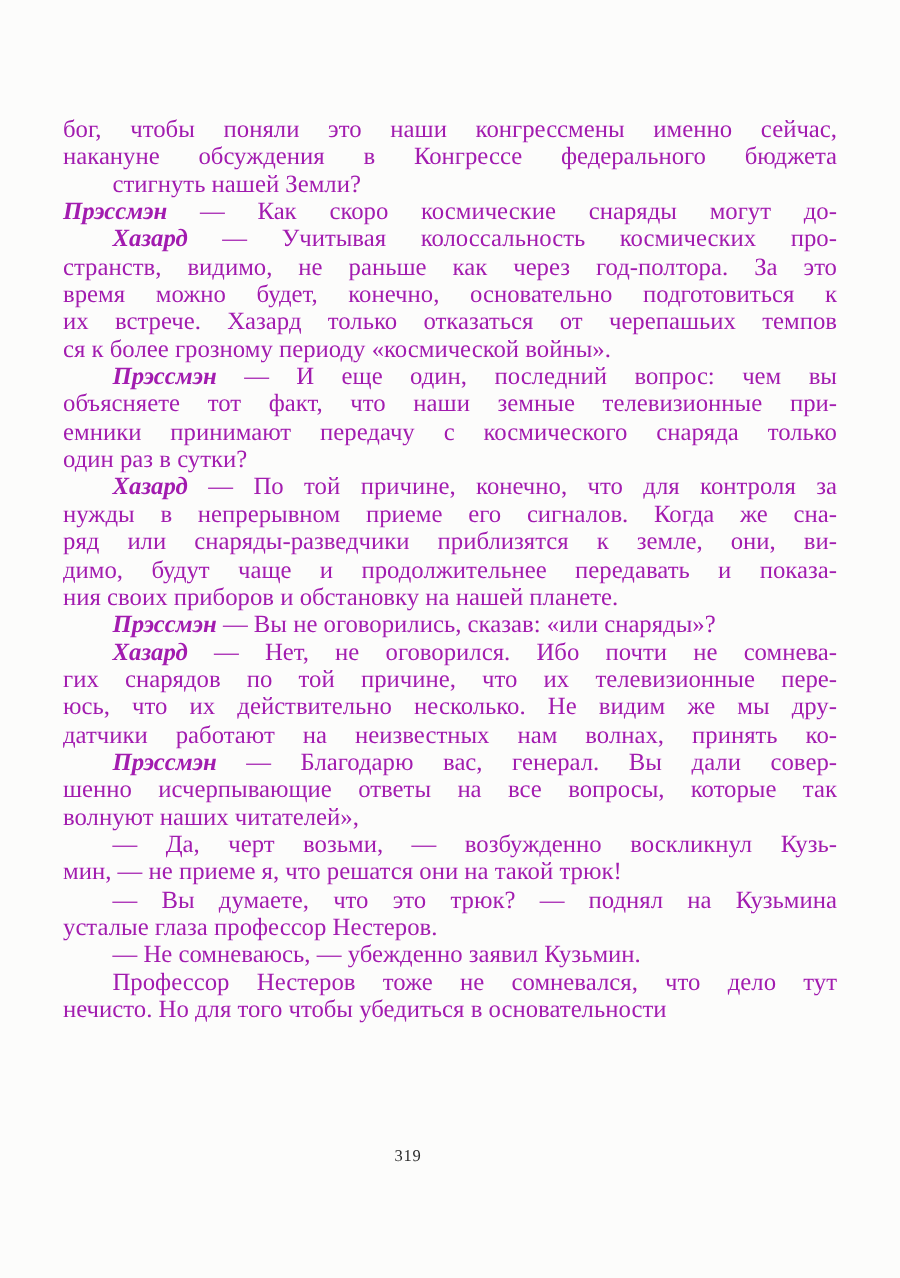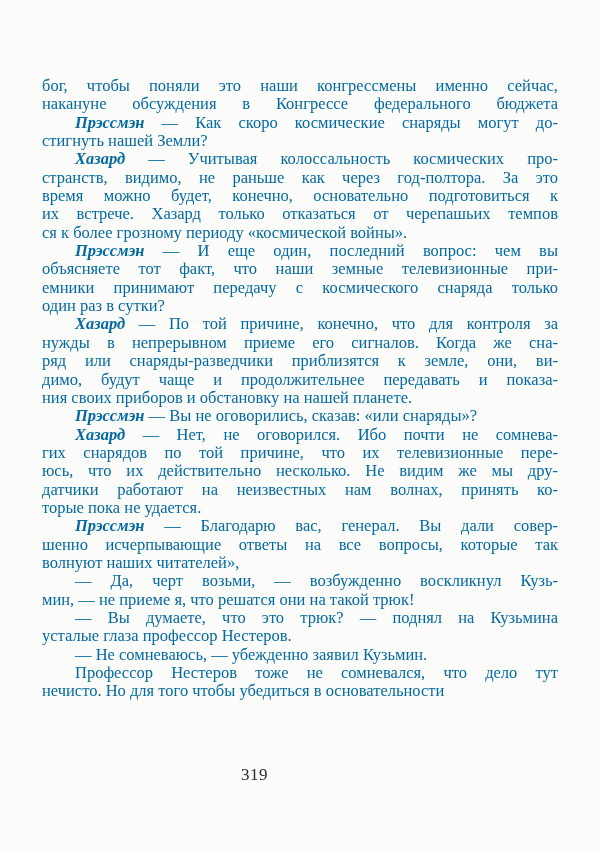--- a/index.html
+++ b/index.html
@@ -10,57 +10,57 @@
     position: relative;
     font-family: "Liberation Serif", "DejaVu Serif", serif;
   }
   .page {
     position: absolute; inset: 0;
     background: #fcfcfb;
   }
   .text-block {
     position: absolute;
     left: 42px; top: 77px; width: 516px;
-    color: #0369a1;
+    color: #a21caf;
     font-size: 16.5px;
     line-height: 18.35px;
   }
   .para { margin: 0; padding: 0; }
   .line {
     height: 18.35px;
     text-align: justify;
     text-align-last: justify;
     white-space: normal;
     overflow: visible;
   }
   .line.last { text-align-last: left; }
   .para.indent .line:first-child { text-indent: 33px; }
   .speaker { font-weight: bold; font-style: italic; }
   .page-number {
     position: absolute;
     top: 765px; left: 241px;
     width: 40px;
     color: #2a2a2a;
-    font-size: 17px;
+    font-size: 11px;
     letter-spacing: 0.5px;
-    text-align: left;
+    text-align: right;
   }
 </style>
 </head>
 <body>
 
 <div class="page">
   <main class="text-block">
       <div class="para">
         <div class="line">бог, чтобы поняли это наши конгрессмены именно сейчас,</div>
         <div class="line">накануне обсуждения в Конгрессе федерального бюджета</div>
       </div>
       <div class="para indent">
+        <div class="line last">стигнуть нашей Земли?</div>
         <div class="line"><span class="speaker">Прэссмэн</span> — Как скоро космические снаряды могут до-</div>
-        <div class="line last">стигнуть нашей Земли?</div>
       </div>
       <div class="para indent">
         <div class="line"><span class="speaker">Хазард</span> — Учитывая колоссальность космических про-</div>
         <div class="line">странств, видимо, не раньше как через год-полтора. За это</div>
         <div class="line">время можно будет, конечно, основательно подготовиться к</div>
         <div class="line">их встрече. Хазард только отказаться от черепашьих темпов</div>
         <div class="line last">ся к более грозному периоду «космической войны».</div>
       </div>
       <div class="para indent">
         <div class="line"><span class="speaker">Прэссмэн</span> — И еще один, последний вопрос: чем вы</div>
@@ -76,21 +76,20 @@
         <div class="line last">ния своих приборов и обстановку на нашей планете.</div>
       </div>
       <div class="para indent">
         <div class="line last"><span class="speaker">Прэссмэн</span> — Вы не оговорились, сказав: «или снаряды»?</div>
       </div>
       <div class="para indent">
         <div class="line"><span class="speaker">Хазард</span> — Нет, не оговорился. Ибо почти не сомнева-</div>
         <div class="line">гих снарядов по той причине, что их телевизионные пере-</div>
         <div class="line">юсь, что их действительно несколько. Не видим же мы дру-</div>
         <div class="line">датчики работают на неизвестных нам волнах, принять ко-</div>
-        <div class="line last">торые пока не удается.</div>
       </div>
       <div class="para indent">
         <div class="line"><span class="speaker">Прэссмэн</span> — Благодарю вас, генерал. Вы дали совер-</div>
         <div class="line">шенно исчерпывающие ответы на все вопросы, которые так</div>
         <div class="line last">волнуют наших читателей»,</div>
       </div>
       <div class="para indent">
         <div class="line">— Да, черт возьми, — возбужденно воскликнул Кузь-</div>
         <div class="line last">мин, — не приеме я, что решатся они на такой трюк!</div>
       </div>

